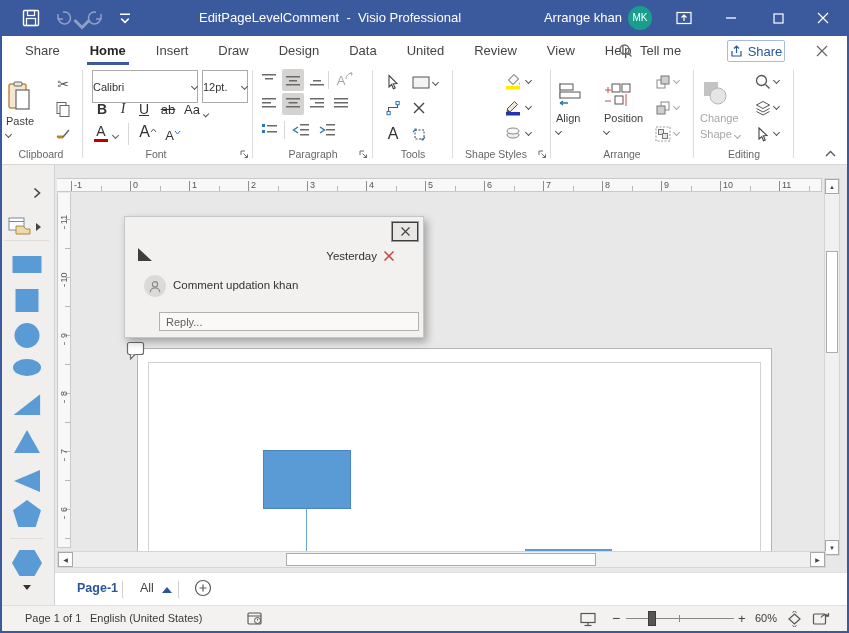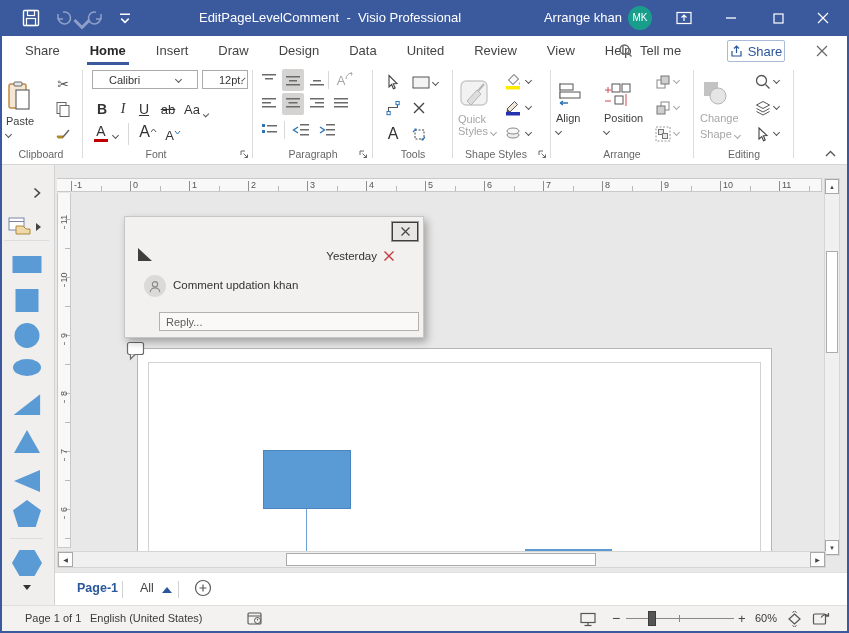--- a/index.html
+++ b/index.html
@@ -46,22 +46,22 @@
   .gdiv { position:absolute; top:5px; bottom:6px; width:1px; background:#dcdcdc; }
   .glabel { position:absolute; top:83px; font-size:10.5px; color:#666; text-align:center; }
   .launcher { position:absolute; top:84px; width:11px; height:11px; }
   .bigbtn { position:absolute; top:12px; height:80px; text-align:left; color:#3e3e3e; }
   .bigbtn .blabel { font-size:11px; margin-top:2px; line-height:12px; }
   .bigbtn.disabled { color:#a6a6a6; }
   .minibtn { position:absolute; width:22px; height:22px; display:flex; align-items:center; justify-content:center; }
   .chev { display:inline-block; width:5px; height:5px; border-right:1px solid #555; border-bottom:1px solid #555;
     transform:rotate(45deg); vertical-align:middle; }
   .chev.gray { border-color:#a6a6a6; }
-  .combo { position:absolute; height:19px; border:1px solid #ababab; background:#fff; font-size:11px; color:#333;
-    display:flex; align-items:center; padding:0 16px; justify-content:space-between; }
+  .combo { position:absolute; height:33px; border:1px solid #ababab; background:#fff; font-size:11px; color:#333;
+    display:flex; align-items:center; padding:0 0; justify-content:space-between; }
   .fontbtn { position:absolute; height:22px; display:flex; align-items:flex-end; justify-content:center; font-size:14px; color:#333; padding-bottom:2px; }
   .selbtn { background:#d5d3d1; border-radius:2px; }
   .pline { fill:#6a6a6a; }
 
   
   .workspace { position:absolute; left:0; top:165px; width:849px; height:407px; background:#e8e8e8; }
 
   
   .stencil { position:absolute; left:0; top:165px; width:55px; height:440px; background:#f0efee; border-right:1px solid #d2d2d2; z-index:5; }
   .stencil-chev { position:absolute; left:31px; top:22px; width:12px; height:12px; }
@@ -419,31 +419,20 @@
     <div class="minibtn" style="left:408px;top:58px;">
       <svg width="16" height="16" viewBox="0 0 16 16">
         <rect x="4" y="4" width="9" height="9" fill="none" stroke="#444" stroke-dasharray="2 1.5"></rect>
         <path d="M2 6 L5 3 M3.5 3 L5 3 L5 4.5" fill="none" stroke="#2e75b6" stroke-width="1.1"></path>
         <path d="M14 11 L11 14 M12.5 14 L11 14 L11 12.5" fill="none" stroke="#2e75b6" stroke-width="1.1"></path>
       </svg>
     </div>
     <div class="glabel" style="left:374px;width:78px;">Tools</div>
     <div class="gdiv" style="left:452px;"></div>
 
-    <div class="bigbtn disabled" style="left:458px;width:44px;">
-      <svg width="32" height="30" viewBox="0 0 32 30" style="margin-top:2px;">
-        <rect x="3" y="2" width="26" height="24" rx="5" fill="#f2f2f2" stroke="#c9c9c9" stroke-width="1.4"></rect>
-        <path d="M9 22 L19 11 l4 4 L13 26 Z" fill="#dddddd" stroke="#b5b5b5"></path>
-        <path d="M20 12 L26 5" stroke="#b5b5b5" stroke-width="2"></path>
-      </svg>
-      <div class="blabel">Quick</div>
-      <div class="blabel" style="margin-top:0;">
-        <span>Styles</span> <span class="chev gray"></span>
-      </div>
-    </div>
     <div class="minibtn" style="left:502px;top:5px;">
       <svg width="18" height="18" viewBox="0 0 18 18">
         <path d="M4.5 8 L10 2.5 L14.5 7 L9 12.5 Z" fill="#f8f8f8" stroke="#555"></path>
         <path d="M15.5 10 q1.4 2.2 0 3 q-1.4 -0.8 0 -3" fill="#6bb2e8"></path>
         <rect x="2" y="14" width="14" height="3.5" fill="#ffeb00"></rect>
       </svg>
     </div>
     <span class="chev" style="position:absolute;left:526px;top:13px;"></span>
     <div class="minibtn" style="left:502px;top:31px;">
       <svg width="18" height="18" viewBox="0 0 18 18">

